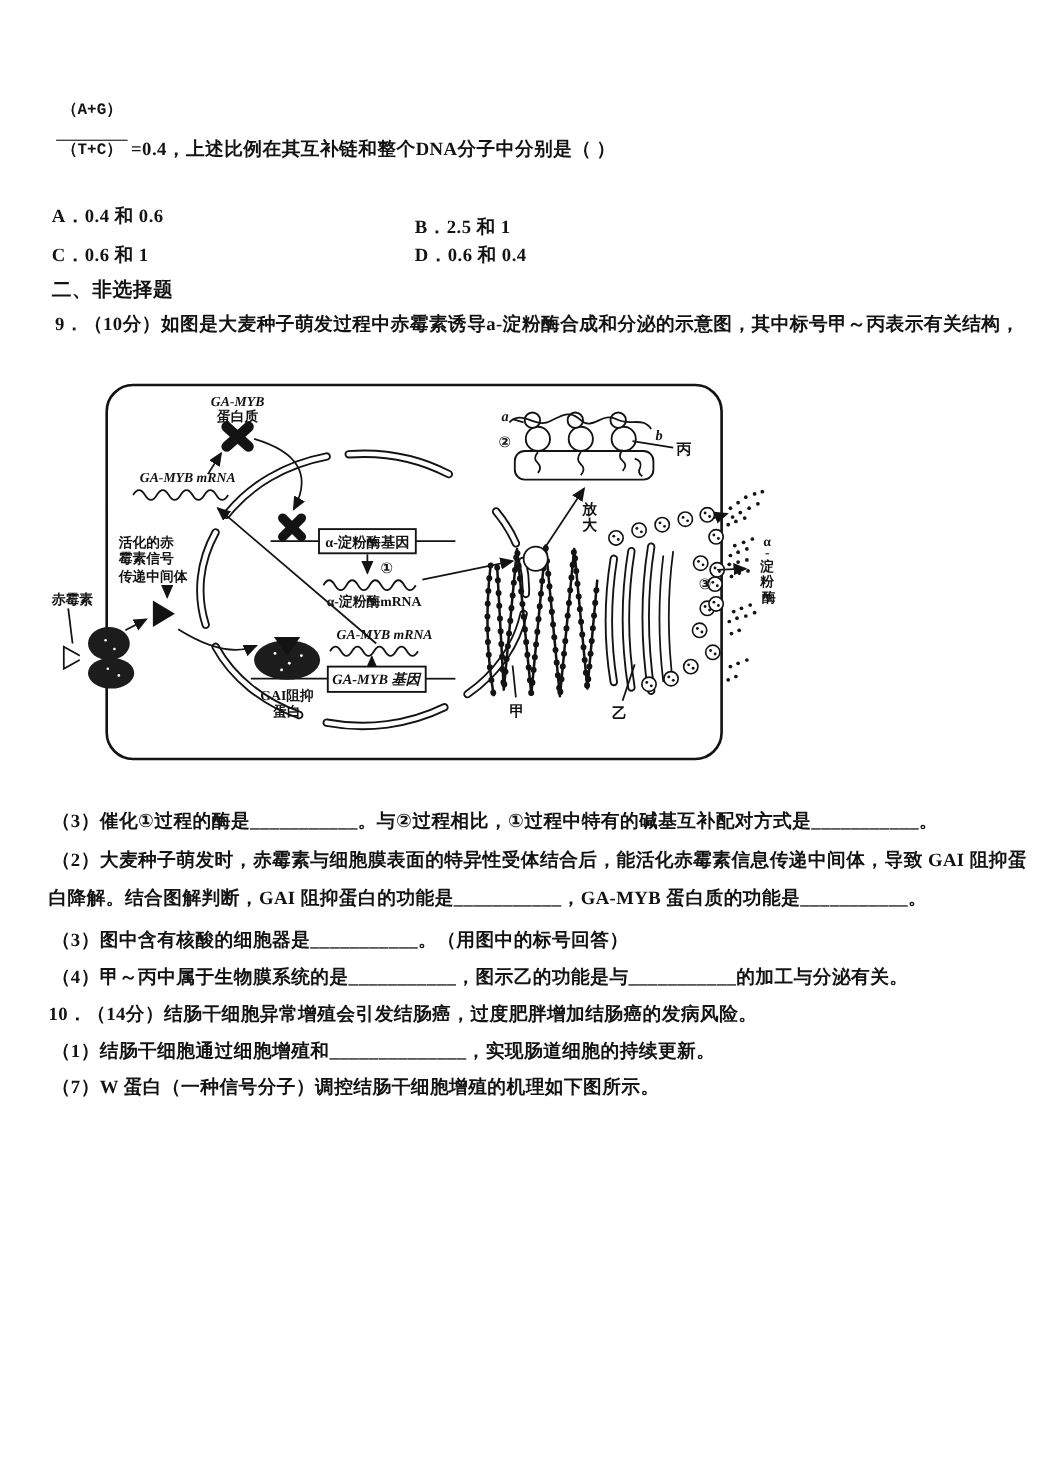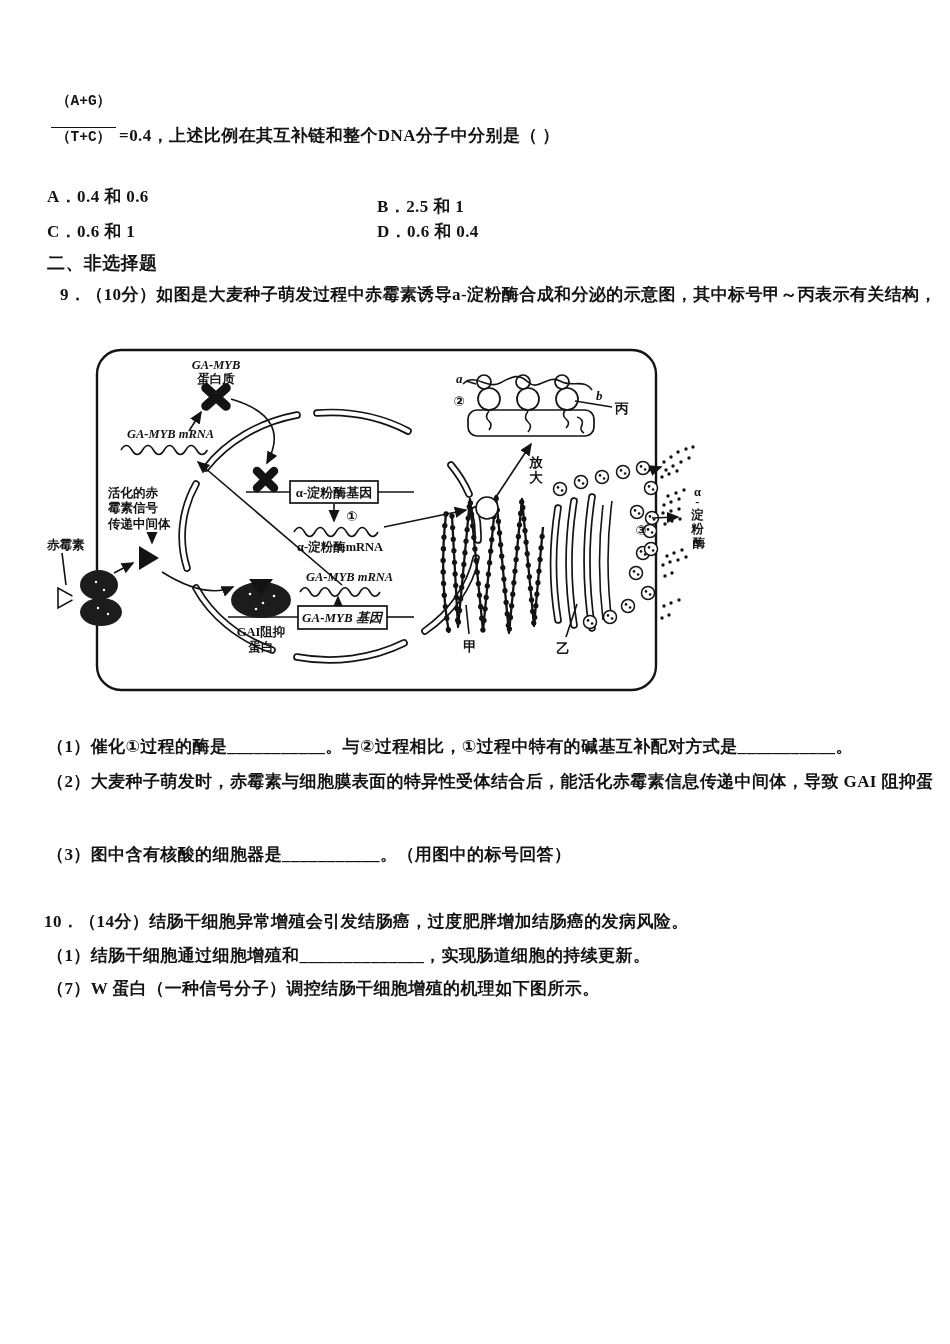--- a/index.html
+++ b/index.html
@@ -40,21 +40,21 @@
     <span class="txt">=0.4，上述比例在其互补链和整个DNA分子中分别是（ ）</span>
   </div>
 
   <div class="tl" style="left:47px;top:186px">A．0.4 和 0.6</div>
   <div class="tl" style="left:377px;top:196px">B．2.5 和 1</div>
   <div class="tl" style="left:47px;top:221px">C．0.6 和 1</div>
   <div class="tl" style="left:377px;top:221px">D．0.6 和 0.4</div>
 
   <div class="tl heading" style="left:47px;top:252px">二、非选择题</div>
 
-  <div class="tl" style="left:60px;top:284px">9．（10分）如图是大麦种子萌发过程中赤霉素诱导a-淀粉酶合成和分泌的示意图，其中标号甲～丙表示有关结构，</div>
+  <div class="tl" style="left:50px;top:284px">9．（10分）如图是大麦种子萌发过程中赤霉素诱导a-淀粉酶合成和分泌的示意图，其中标号甲～丙表示有关结构，</div>
 
   <svg viewBox="40 345 680 360" style="position:absolute;left:40px;top:345px;width:680px;height:360px">
     <defs>
       <marker id="ah" markerWidth="9" markerHeight="8" refX="7" refY="3.5" orient="auto">
         <path d="M0,0 L8,3.5 L0,7 Z" fill="#131313"></path>
       </marker>
       <g id="ves">
         <circle r="6.5" fill="#fff" stroke="#131313" stroke-width="1.5"></circle>
         <circle cx="-2" cy="-1.6" r="1.3" fill="#131313"></circle>
         <circle cx="2.1" cy="1.5" r="1.3" fill="#131313"></circle>
@@ -238,21 +238,23 @@
       <path class="ln" stroke-width="1.3" d="M577,417 q7,2 5,8 q-3,5 2,8"></path>
       <line class="ln" x1="466" y1="381" x2="476" y2="384" stroke-width="1.2"></line>
       <text class="il" x="456" y="383" style="font-size:13px">a</text>
       <text class="big" x="459" y="406" text-anchor="middle">②</text>
       <text class="il" x="596" y="400" style="font-size:13px">b</text>
       <line class="ln" x1="612" y1="407" x2="575" y2="401" stroke-width="1.3"></line>
       <text class="big" x="615" y="413">丙</text>
     </g>
   </svg>
 
-  <div class="tl" style="left:47px;top:736px">（1）催化①过程的酶是___________。与②过程相比，①过程中特有的碱基互补配对方式是___________。</div>
+  <div class="tl" style="left:47px;top:736px">（3）催化①过程的酶是___________。与②过程相比，①过程中特有的碱基互补配对方式是___________。</div>
   <div class="tl" style="left:47px;top:771px">（2）大麦种子萌发时，赤霉素与细胞膜表面的特异性受体结合后，能活化赤霉素信息传递中间体，导致 GAI 阻抑蛋</div>
+  <div class="tl" style="left:44px;top:806px">白降解。结合图解判断，GAI 阻抑蛋白的功能是___________，GA-MYB 蛋白质的功能是___________。</div>
   <div class="tl" style="left:47px;top:844px">（3）图中含有核酸的细胞器是___________。（用图中的标号回答）</div>
+  <div class="tl" style="left:47px;top:878px">（4）甲～丙中属于生物膜系统的是___________，图示乙的功能是与___________的加工与分泌有关。</div>
 
   <div class="tl" style="left:44px;top:911px">10．（14分）结肠干细胞异常增殖会引发结肠癌，过度肥胖增加结肠癌的发病风险。</div>
   <div class="tl" style="left:47px;top:945px">（1）结肠干细胞通过细胞增殖和______________，实现肠道细胞的持续更新。</div>
   <div class="tl" style="left:47px;top:978px">（7）W 蛋白（一种信号分子）调控结肠干细胞增殖的机理如下图所示。</div>
 
 </div>
 
 </body></html>

